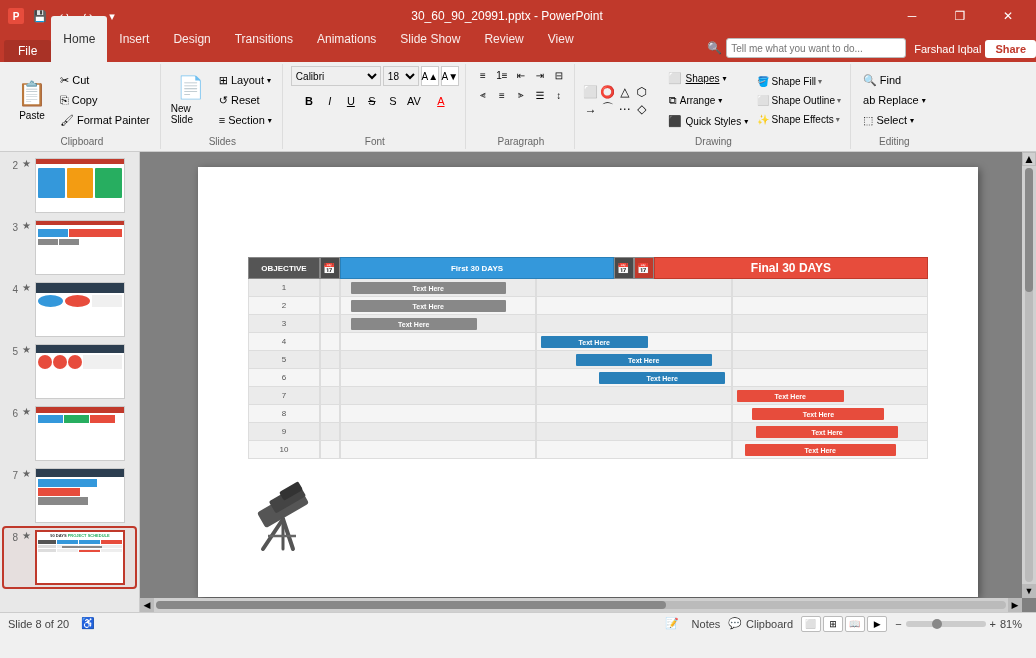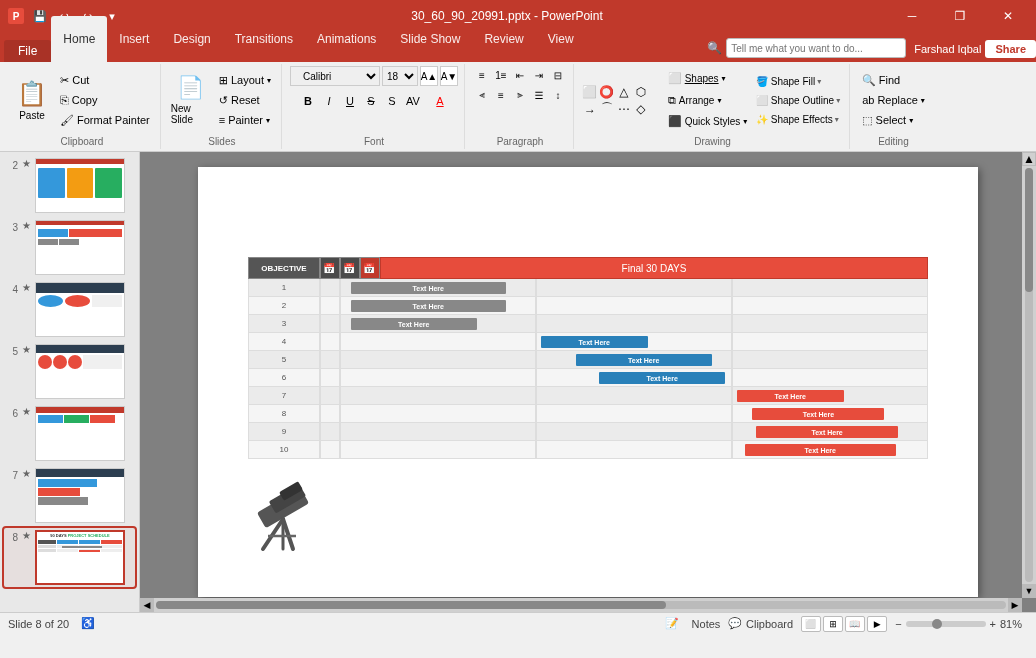--- a/index.html
+++ b/index.html
@@ -33,21 +33,21 @@
     .ribbon-group-label { font-size: 10px; color: #666; margin-top: auto; padding-top: 2px; }
     .ribbon-group-content { display: flex; align-items: center; gap: 2px; flex: 1; }
     .ribbon-big-btn { display: flex; flex-direction: column; align-items: center; justify-content: center; width: 44px; height: 62px; cursor: pointer; border-radius: 3px; padding: 2px; font-size: 10px; gap: 2px; }
     .ribbon-big-btn .icon { font-size: 22px; }
     .ribbon-small-btns { display: flex; flex-direction: column; gap: 1px; }
     .ribbon-small-btn { display: flex; align-items: center; gap: 3px; height: 19px; padding: 0 4px; cursor: pointer; border-radius: 2px; font-size: 11px; white-space: nowrap; }
     .ribbon-small-btns-col { display: flex; flex-direction: column; justify-content: space-between; height: 62px; }
 
     
     .font-row { display: flex; align-items: center; gap: 2px; margin-bottom: 2px; }
-    .font-select { width: 90px; height: 20px; font-size: 10px; border: 1px solid #ccc; padding-left: 8px; }
+    .font-select { width: 90px; height: 20px; font-size: 10px; border: 1px solid #ccc; }
     .font-size-select { width: 36px; height: 20px; font-size: 10px; border: 1px solid #ccc; }
     .font-btn { width: 18px; height: 20px; border: 1px solid #ccc; background: white; cursor: pointer; font-size: 10px; display: flex; align-items: center; justify-content: center; }
     .font-format-row { display: flex; align-items: center; gap: 1px; }
     .fmt-btn { width: 20px; height: 20px; border: none; background: transparent; cursor: pointer; font-size: 11px; border-radius: 2px; display: flex; align-items: center; justify-content: center; }
     .fmt-btn.bold { font-weight: bold; }
     .fmt-btn.italic { font-style: italic; }
     .fmt-btn.underline { text-decoration: underline; }
 
     
     .main-area { display: flex; height: calc(658px - 32px - 30px - 90px - 24px - 22px); }
@@ -76,21 +76,21 @@
     .title-black { color: #2c2c2c; }
     .title-green { color: #27ae60; }
 
     
     .gantt-wrapper { position: absolute; top: 90px; left: 50px; width: 680px; }
     .gantt-header { display: flex; height: 22px; }
     .gh-obj { width: 72px; background: #555; color: white; font-size: 8px; display: flex; align-items: center; justify-content: center; border: 1px solid #888; font-weight: bold; }
     .gh-icon-cell { width: 20px; background: #4a4a4a; border: 1px solid #888; display: flex; align-items: center; justify-content: center; }
     .gh-30 { flex: 1; background: #3498db; color: white; font-size: 8px; display: flex; align-items: center; justify-content: center; font-weight: bold; border: 1px solid #2980b9; }
     .gh-60 { flex: 1; background: #3498db; color: white; font-size: 8px; display: flex; align-items: center; justify-content: center; font-weight: bold; border: 1px solid #2980b9; }
-    .gh-90 { flex: 1; background: #e74c3c; color: white; font-size: 10px; display: flex; align-items: center; justify-content: center; font-weight: normal; border: 1px solid #c0392b; }
+    .gh-90 { flex: 1; background: #e74c3c; color: white; font-size: 12px; display: flex; align-items: center; justify-content: center; font-weight: bold; border: 1px solid #c0392b; }
 
     .gantt-rows { display: flex; flex-direction: column; }
     .gantt-row { display: flex; height: 18px; }
     .gantt-row:nth-child(even) { background: #f5f5f5; }
     .gantt-row:nth-child(odd) { background: #ebebeb; }
     .gr-num { width: 72px; display: flex; align-items: center; justify-content: center; font-size: 8px; color: #555; border: 1px solid #ddd; border-top: none; }
     .gr-icon { width: 20px; border: 1px solid #ddd; border-top: none; }
     .gr-30 { flex: 1; border: 1px solid #ddd; border-top: none; position: relative; }
     .gr-60 { flex: 1; border: 1px solid #ddd; border-top: none; position: relative; }
     .gr-90 { flex: 1; border: 1px solid #ddd; border-top: none; position: relative; }
@@ -195,21 +195,21 @@
           <span>⊞</span>
           <span>Layout</span>
           <span style="font-size:8px;">▾</span>
         </div>
         <div class="ribbon-small-btn">
           <span>↺</span>
           <span>Reset</span>
         </div>
         <div class="ribbon-small-btn">
           <span>≡</span>
-          <span>Painter</span>
+          <span>Section</span>
           <span style="font-size:8px;">▾</span>
         </div>
       </div>
     </div>
     <div class="ribbon-group-label">Slides</div>
   </div>
 
   <div class="ribbon-group">
     <div class="ribbon-group-content" style="flex-direction:column;gap:3px;">
       <div class="font-row">
@@ -457,20 +457,21 @@
     <div style="position:absolute;top:0;right:0;width:14px;height:14px;background:#d0d0d0;display:flex;align-items:center;justify-content:center;cursor:pointer;border:1px solid #bbb;z-index:10;">▲</div>
 
     <div class="slide-canvas">
 
 
       <div class="gantt-wrapper">
 
         <div class="gantt-header">
           <div class="gh-obj">OBJECTIVE</div>
           <div class="gh-icon-cell" style="font-size:10px;color:white;">📅</div>
+          <div class="gh-30">First 30 DAYS</div>
           <div class="gh-icon-cell" style="font-size:10px;color:white;">📅</div>
           <div class="gh-icon-cell" style="font-size:10px;color:white;background:#c0392b;">📅</div>
           <div class="gh-90">Final 30 DAYS</div>
         </div>
 
         <div class="gantt-rows">
 
           <div class="gantt-row">
             <div class="gr-num">1</div>
             <div class="gr-icon"></div>

